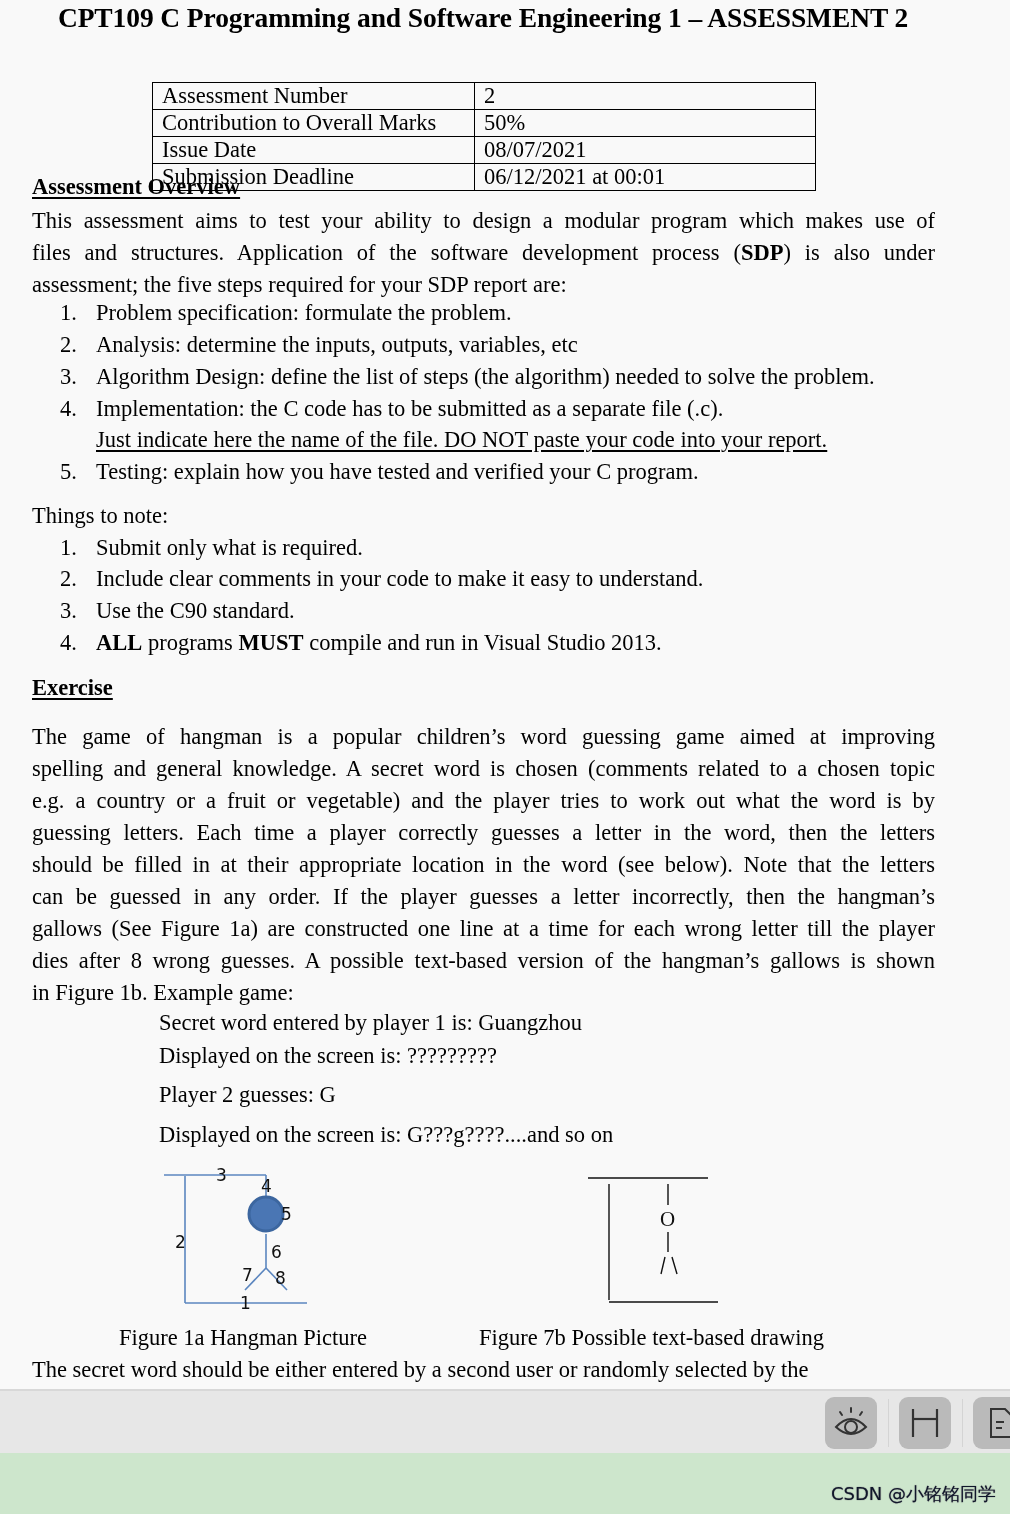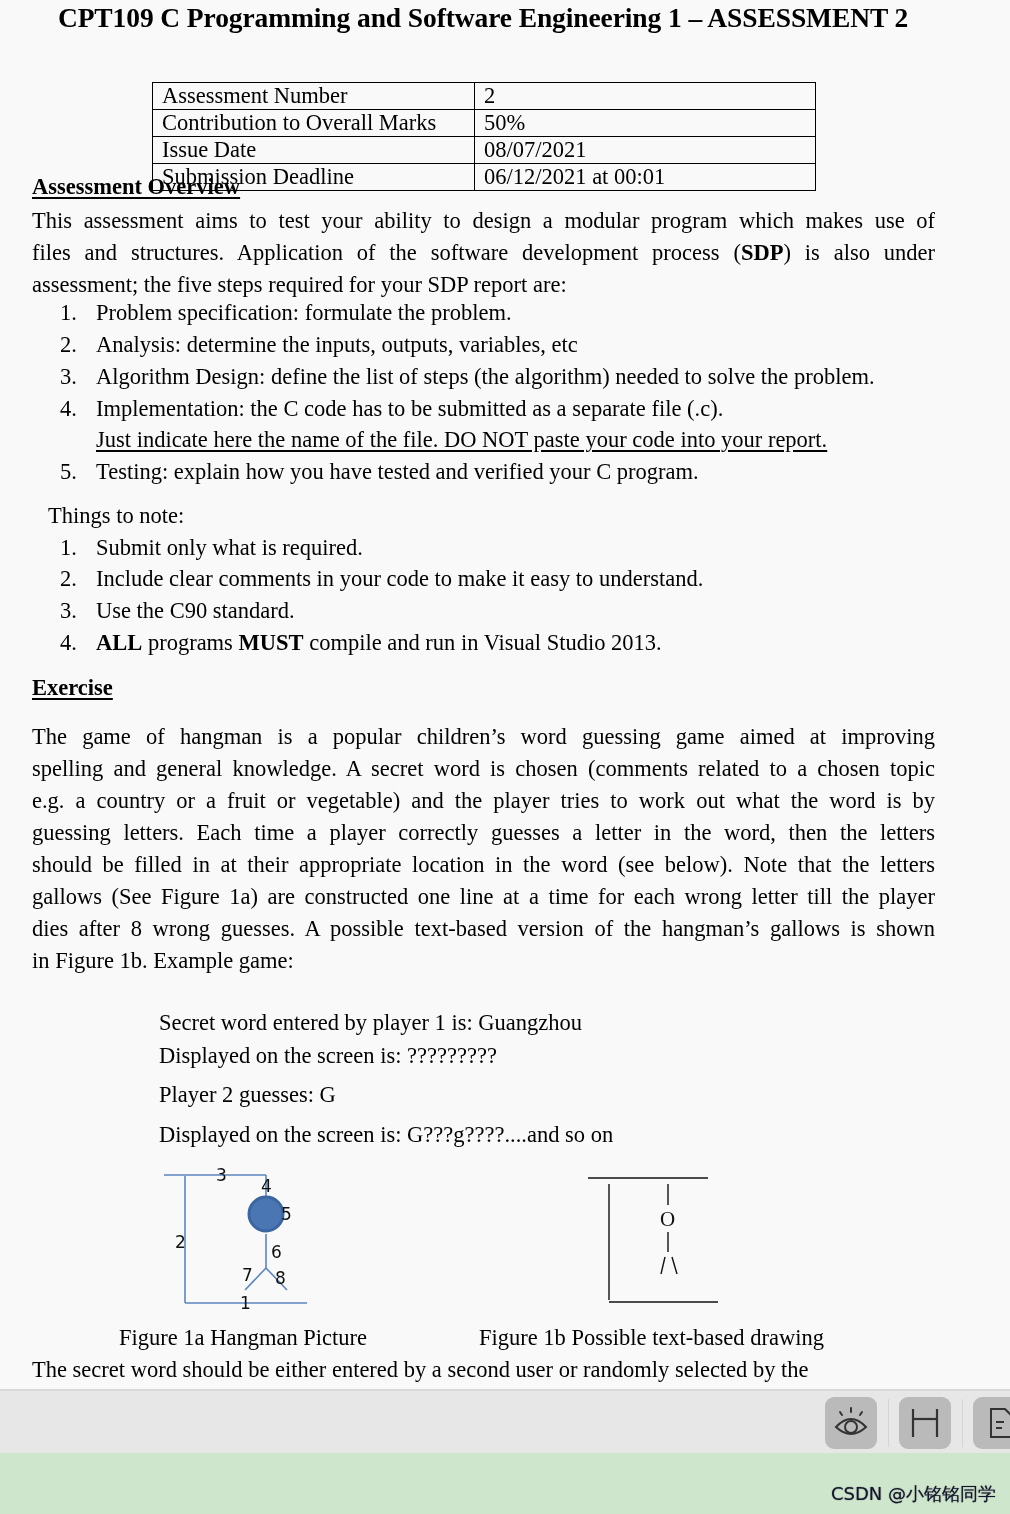--- a/index.html
+++ b/index.html
@@ -115,21 +115,21 @@
     </div>
     <div class="li" style="top:427px;">
       <span class="txt ul">Just indicate here the name of the file. DO NOT paste your code into your report.</span>
     </div>
     <div class="li" style="top:459px;">
       <span class="num">5.</span>
       <span class="txt">Testing: explain how you have tested and verified your C program.</span>
     </div>
   </div>
 
-  <div class="plain" style="left:48px; top:503px;">Things to note:</div>
+  <div class="plain" style="left:32px; top:503px;">Things to note:</div>
   <div class="list">
     <div class="li" style="top:535px;">
       <span class="num">1.</span>
       <span class="txt">Submit only what is required.</span>
     </div>
     <div class="li" style="top:566px;">
       <span class="num">2.</span>
       <span class="txt">Include clear comments in your code to make it easy to understand.</span>
     </div>
     <div class="li" style="top:598px;">
@@ -142,20 +142,21 @@
     </div>
   </div>
 
   <div class="h" style="top:675px;">Exercise</div>
   <div class="para" style="top:705px;margin-top:16px;">
     <span class="ln">The game of hangman is a popular children’s word guessing game aimed at improving</span>
     <span class="ln">spelling and general knowledge. A secret word is chosen (comments related to a chosen topic</span>
     <span class="ln">e.g. a country or a fruit or vegetable) and the player tries to work out what the word is by</span>
     <span class="ln">guessing letters. Each time a player correctly guesses a letter in the word, then the letters</span>
     <span class="ln">should be filled in at their appropriate location in the word (see below). Note that the letters</span>
+    <span class="ln">can be guessed in any order. If the player guesses a letter incorrectly, then the hangman’s</span>
     <span class="ln">gallows (See Figure 1a) are constructed one line at a time for each wrong letter till the player</span>
     <span class="ln">dies after 8 wrong guesses. A possible text-based version of the hangman’s gallows is shown</span>
     <span class="ln last">in Figure 1b. Example game:</span>
   </div>
 
   <div class="example" style="top:1010px;">Secret word entered by player 1 is: Guangzhou</div>
   <div class="example" style="top:1043px;">Displayed on the screen is: ?????????</div>
   <div class="example" style="top:1082px;">Player 2 guesses: G</div>
   <div class="example" style="top:1122px;">Displayed on the screen is: G???g????....and so on</div>
 
@@ -193,21 +194,21 @@
         <line x1="98" y1="24" x2="98" y2="45"></line>
         <line x1="98" y1="72" x2="98" y2="92"></line>
         <line x1="95" y1="97" x2="91" y2="114"></line>
         <line x1="102" y1="97" x2="107" y2="114"></line>
       </g>
       <text x="90" y="66" font-family="Liberation Serif, serif" font-size="21" fill="#111">O</text>
     </svg>
   </div>
 
   <div class="caption" style="left:119px;">Figure 1a Hangman Picture</div>
-  <div class="caption" style="left:479px;">Figure 1b Possible text-based drawing</div>
+  <div class="caption" style="left:479px;">Figure 7b Possible text-based drawing</div>
 
   <div class="plain" style="left:32px; top:1357px;">The secret word should be either entered by a second user or randomly selected by the</div>
 </div>
 
 <div class="toolbar">
   <div class="tb-btn" style="left:825px;">
     <svg width="40" height="40" viewBox="0 0 40 40">
       <g stroke="#333" stroke-width="2" fill="none" stroke-linecap="round">
         <path d="M5 24 Q20 8 35 24 Q20 38 5 24 Z"></path>
         <circle cx="20" cy="24" r="6"></circle>

